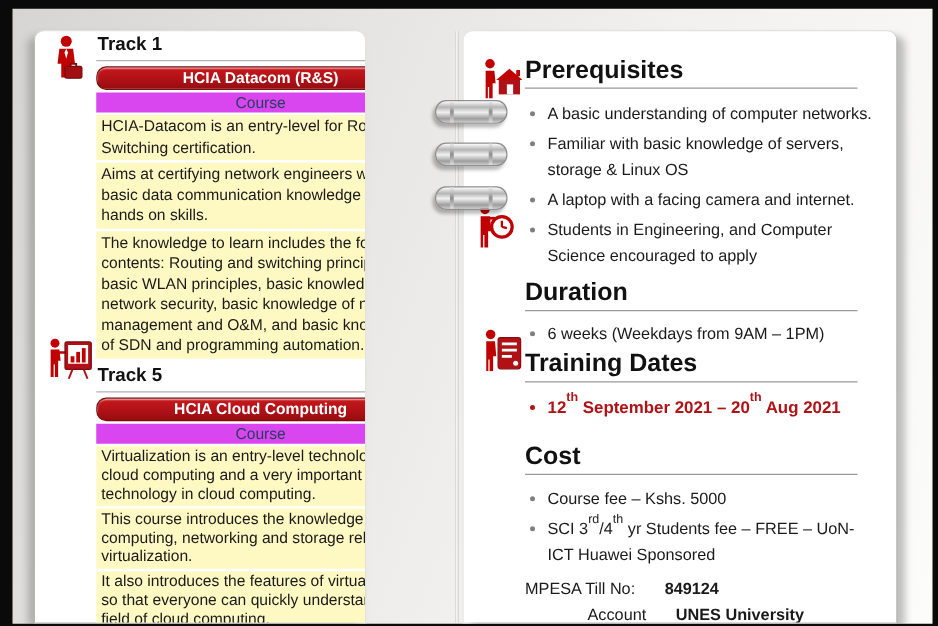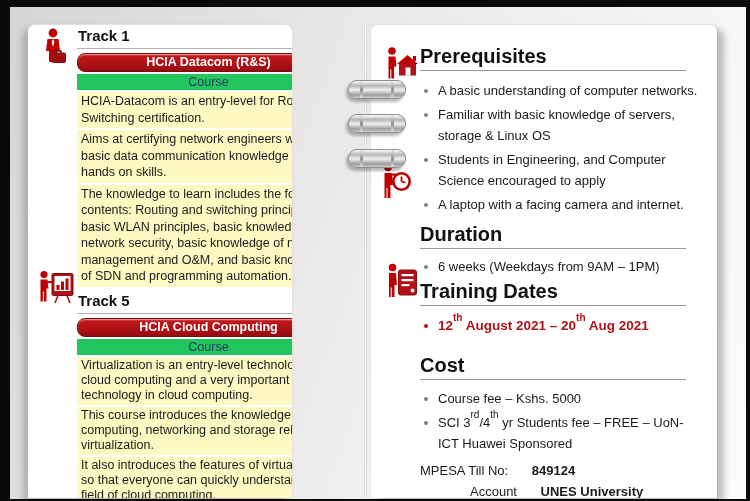--- a/index.html
+++ b/index.html
@@ -20,21 +20,21 @@
 
   
   .track-block{position:absolute;left:49px;width:280px;}
   .track-heading{font-size:15px;font-weight:bold;color:#111;border-bottom:1px solid #b3b3b3;
                  padding:0 0 3px 1px;line-height:19px;}
   .ctable{width:263px;margin-top:4px;}
   .banner{height:17px;line-height:17px;text-align:center;color:#fff;font-weight:bold;font-size:12.5px;
           border:1px solid #7a0a0d;border-radius:8px;margin-bottom:2px;
           background:linear-gradient(180deg,#dd5050 0%,#c0171b 14%,#b01116 55%,#970d11 100%);
           box-shadow:inset 0 1px 1px rgba(255,255,255,.45);}
-  .course-row{height:16px;line-height:16px;text-align:center;background:#22c55e;color:#243F60;
+  .course-row{height:16px;line-height:16px;text-align:center;background:#d946ef;color:#243F60;
               font-size:12.5px;margin-bottom:2px;}
   .crow{background:#fef9c3;color:#1a1a1a;font-size:12.5px;padding:1px 4px 2px 4px;margin-bottom:2px;}
   .t1 .crow{line-height:16.5px;} .t2 .crow{line-height:15px;}
 
   
   .rp-content{position:absolute;left:49px;top:20px;width:284px;}
   .section-heading{font-size:20px;font-weight:bold;color:#111;line-height:18px;
                    border-bottom:1px solid #9a9a9a;padding:2px 0 5px 0;width:266px;}
   .blist{margin-top:9px;}
   .bullet-row{position:relative;padding-left:18px;font-size:13px;line-height:21px;color:#1a1a1a;margin-bottom:3px;}
@@ -140,40 +140,40 @@
           <div class="bullet-row">
             <span class="dot"></span>
             <span>A basic understanding of computer networks.</span>
           </div>
           <div class="bullet-row">
             <span class="dot"></span>
             <span>Familiar with basic knowledge of servers, storage &amp; Linux OS</span>
           </div>
           <div class="bullet-row">
             <span class="dot"></span>
+            <span>A laptop with a facing camera and internet.</span>
+          </div>
+          <div class="bullet-row">
+            <span class="dot"></span>
             <span>Students in Engineering, and Computer Science encouraged to apply</span>
-          </div>
-          <div class="bullet-row">
-            <span class="dot"></span>
-            <span>A laptop with a facing camera and internet.</span>
           </div>
         </div>
 
         <div class="section-heading mt8">Duration</div>
         <div class="blist mt7">
           <div class="bullet-row">
             <span class="dot"></span>
             <span>6 weeks (Weekdays from 9AM – 1PM)</span>
           </div>
         </div>
 
         <div class="section-heading mt2">Training Dates</div>
         <div class="date-line mt9">
           <span class="dot red"></span>
-          <span>12</span><sup class="sp">th</sup><span> August 2021 – 20</span><sup class="sp">th</sup><span> Aug 2021</span>
+          <span>12</span><sup class="sp">th</sup><span> September 2021 – 20</span><sup class="sp">th</sup><span> Aug 2021</span>
         </div>
 
         <div class="section-heading mt18">Cost</div>
         <div class="blist mt8">
           <div class="bullet-row">
             <span class="dot"></span>
             <span>Course fee – Kshs. 5000</span>
           </div>
           <div class="bullet-row">
             <span class="dot"></span>

